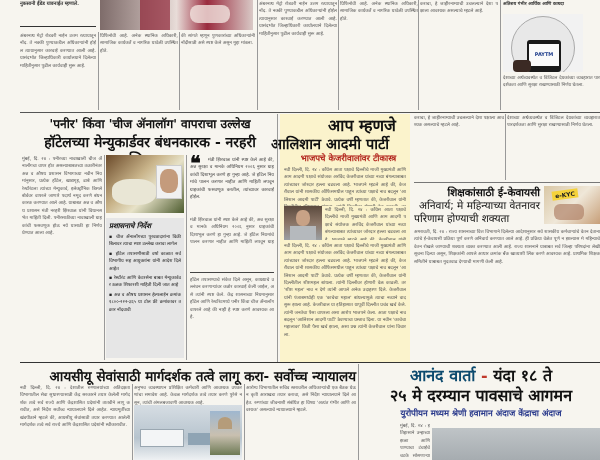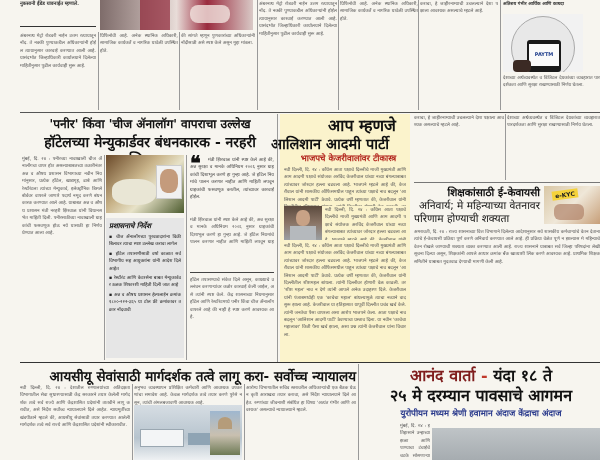--- a/index.html
+++ b/index.html
@@ -117,18 +117,18 @@
   <div style="position:absolute;left:54px;top:28px;width:24px;height:12px;background:#8fa4b4;"></div>
   <div style="position:absolute;left:76px;top:6px;width:30px;height:44px;background:linear-gradient(180deg,#9fb7cf 0%,#c9c0b0 55%,#6d7a55 100%);"></div>
   <div style="position:absolute;left:84px;top:12px;width:14px;height:12px;background:#b59c7a;border-radius:50% 50% 0 0;"></div>
 </div>
 <div class="abs body-text" style="left:246px;top:384px;width:110px;height:76px;">आरोग्य विभागातील सचिव स्तरावरील अधिकाऱ्यांची एक बैठक घेऊन कृती आराखडा तयार करावा, असे निर्देश न्यायालयाने दिले आहेत. रुग्णांच्या जीवनाशी संबंधित हा विषय 'अत्यंत गंभीर आणि आवश्यक' असल्याचे न्यायालयाने म्हटले.</div>
 <div class="rule-v" style="left:132px;top:384px;height:76px;"></div>
 <div class="rule-v" style="left:244px;top:384px;height:76px;"></div>
 <div class="rule-v" style="left:358px;top:364px;height:96px;"></div>
 
 <div class="abs hl" style="left:362px;top:366px;width:238px;font-size:16px;line-height:20px;text-align:center;white-space:nowrap;">
-  <span style="color:#7f1d1d;margin-top:16px;">आनंद वार्ता</span><span style="color:#c0392b;"> - </span><span>यंदा १८ ते</span>
+  <span style="color:#0c4a6e;margin-top:16px;">आनंद वार्ता</span><span style="color:#c0392b;"> - </span><span>यंदा १८ ते</span>
 </div>
 <div class="abs hl" style="left:362px;top:386px;width:238px;font-size:16px;line-height:20px;white-space:nowrap;">२५ मे दरम्यान पावसाचे आगमन</div>
 <div class="abs hl" style="left:362px;top:408px;width:238px;font-size:8.5px;line-height:11px;color:#2a3a8c;white-space:nowrap;">युरोपीयन मध्यम श्रेणी हवामान अंदाज केंद्राचा अंदाज</div>
 <div class="abs body-text" style="left:400px;top:422px;width:30px;height:38px;">मुंबई, दि. २४ : इतिहासाने उन्हाच्या झळा आणि पाण्याचा टंचाईचे चटके सोसणाऱ्या नागरिकांसाठी दिलासादायक वार्ता आहे. यंदा मान्सून लवकर दाखल होणार असल्याचा अंदाज वर्तवण्यात आला आहे.</div>
 <div class="photo" style="left:432px;top:428px;width:168px;height:32px;background:linear-gradient(180deg,#bfc4c7 0%,#a6acb0 100%);"></div>
 
 </body></html>

